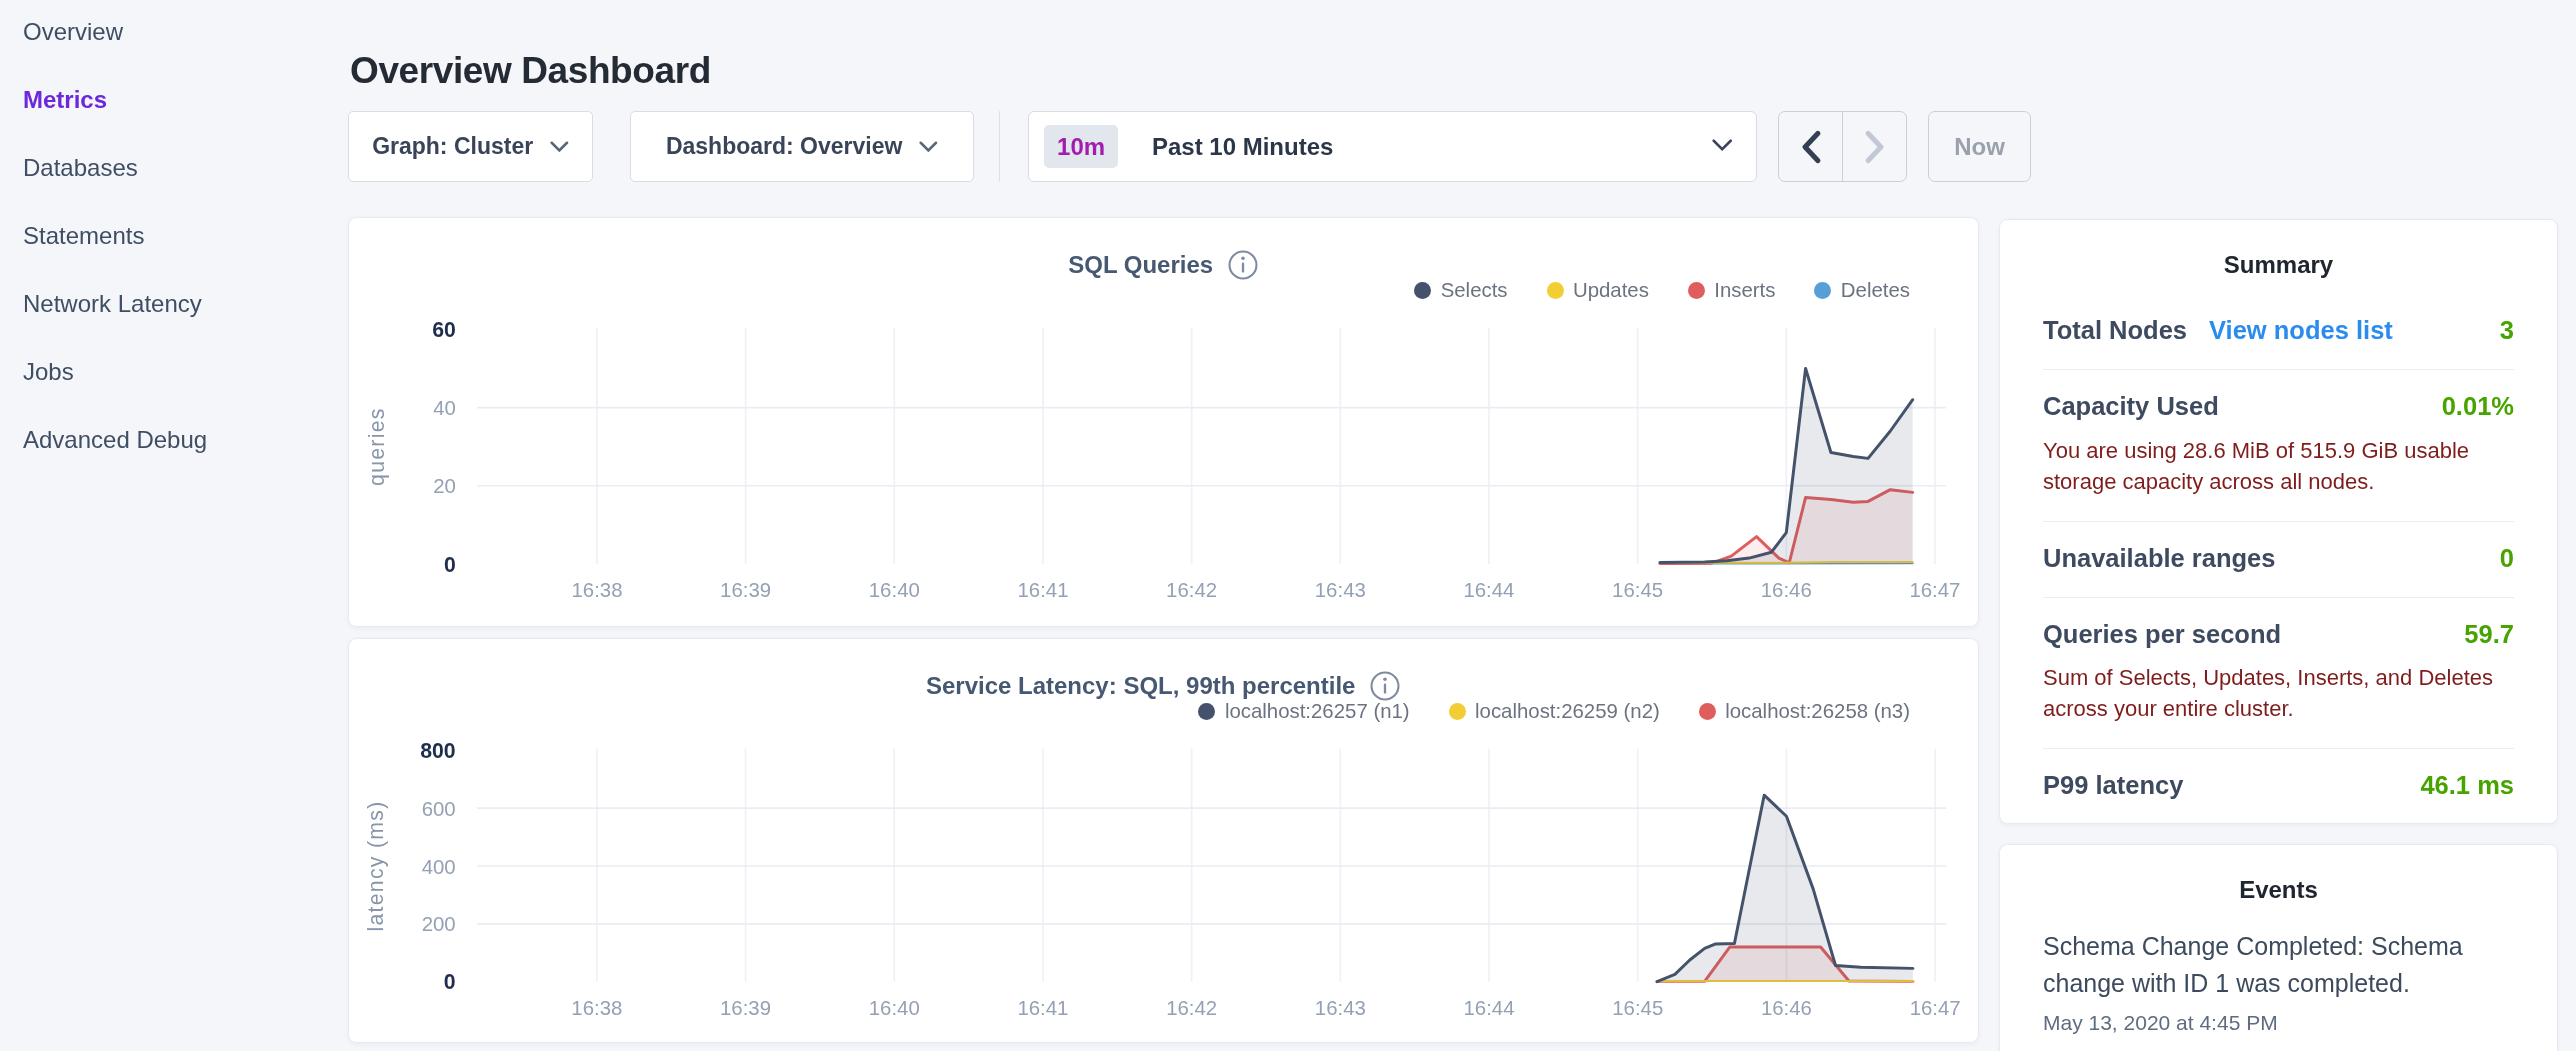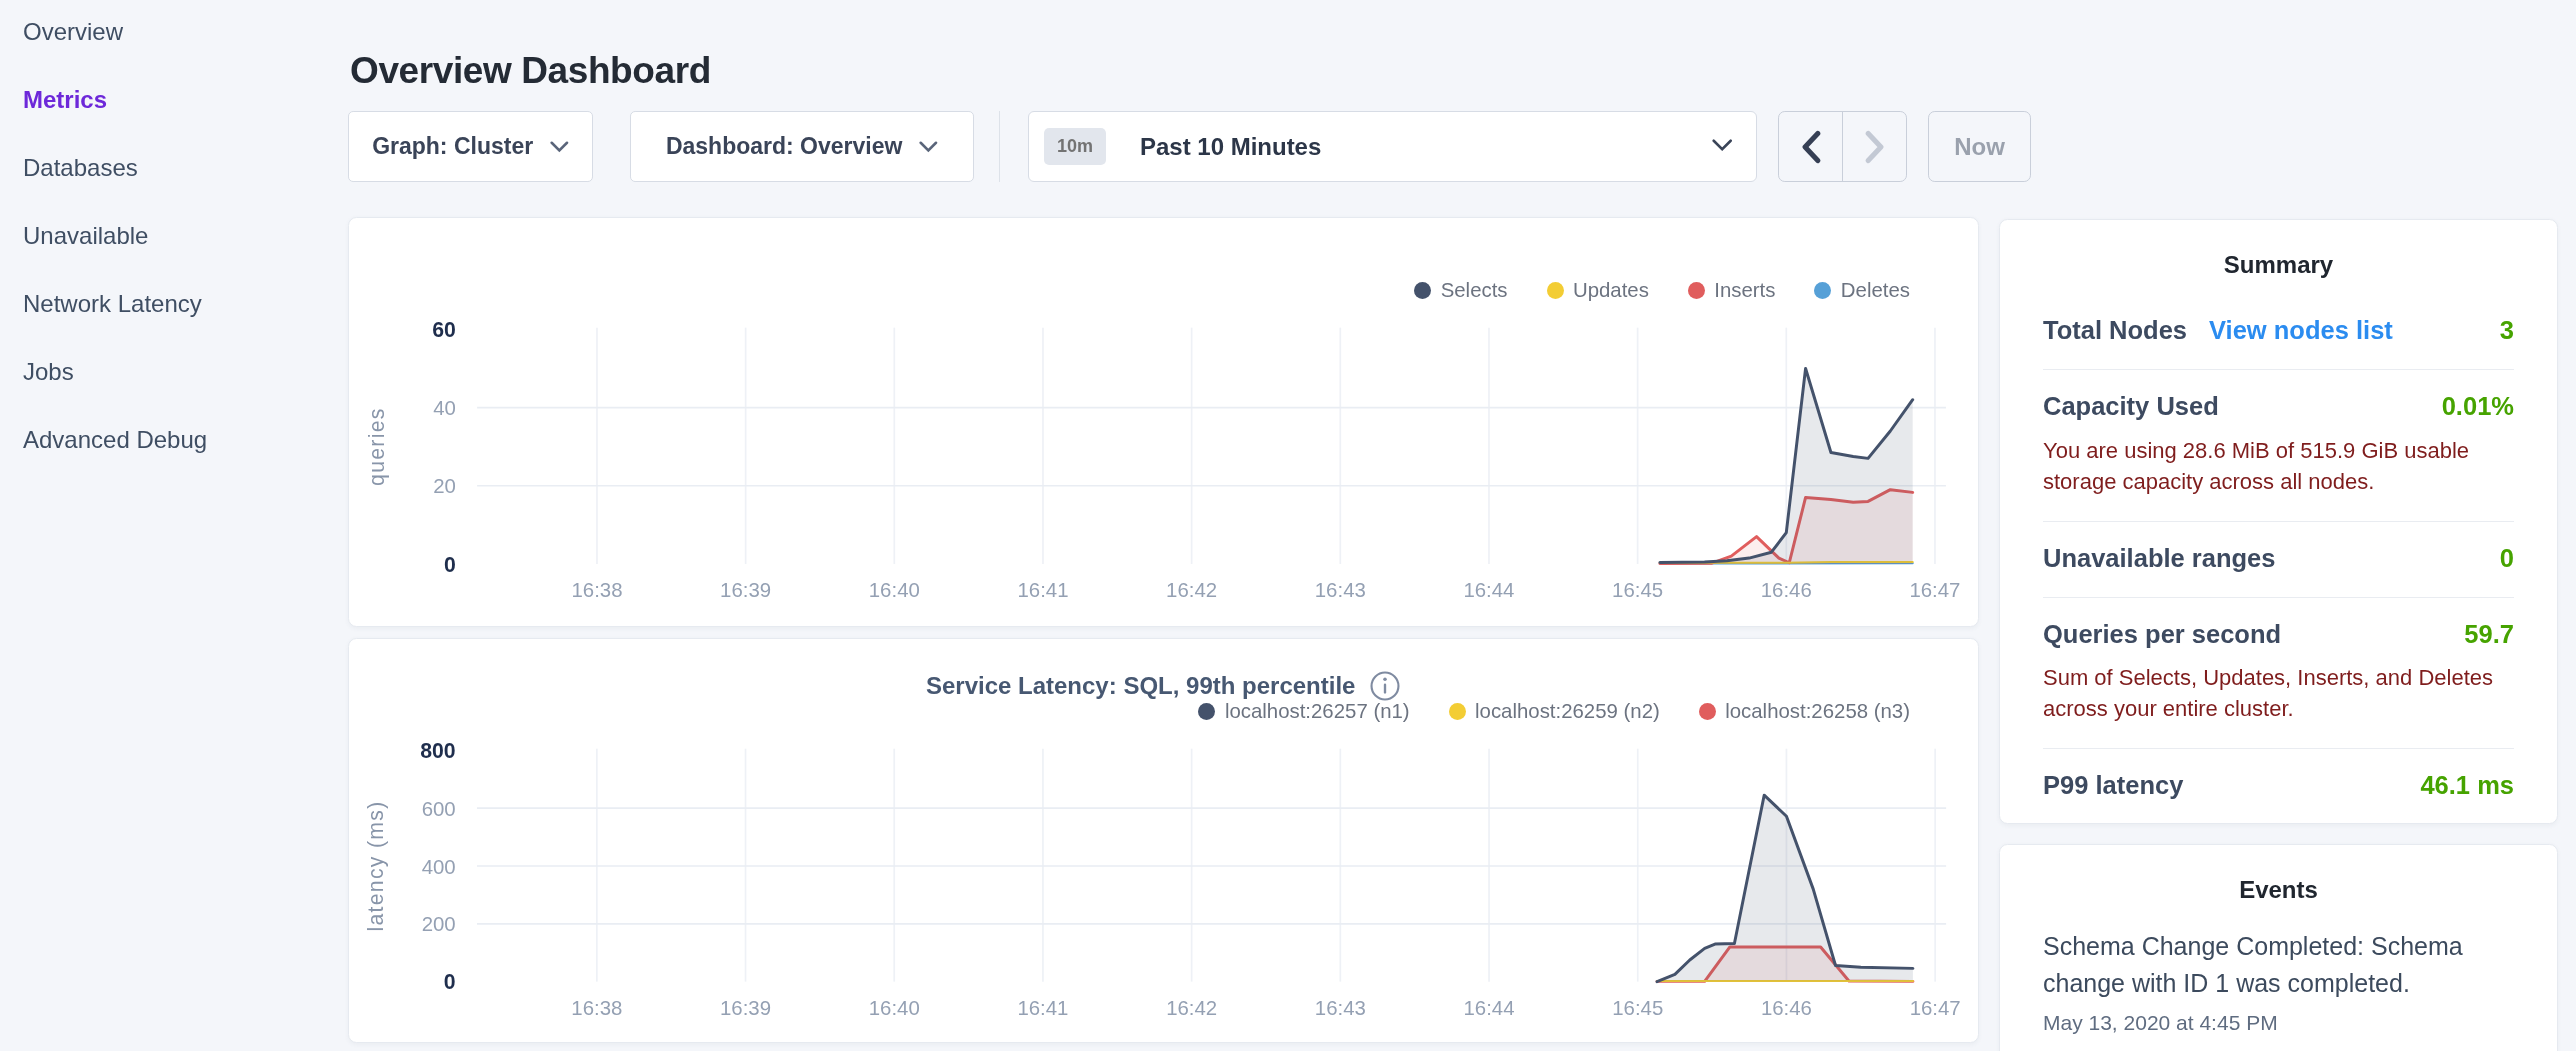--- a/index.html
+++ b/index.html
@@ -13,21 +13,21 @@
 
   
   .page-title{position:absolute;left:350px;top:25.5px;font-size:37px;font-weight:600;color:#242b35;letter-spacing:-0.4px;}
   .controls{position:absolute;left:348px;top:111px;height:71px;width:1718px;}
   .ctl{position:absolute;top:0;height:71px;box-sizing:border-box;background:#fff;border:0.9px solid #d7dce5;display:flex;align-items:center;justify-content:center;}
   .dropdown{border-radius:5.1px;font-size:23px;font-weight:bold;color:#3a4458;gap:17px;cursor:pointer;}
   .dd-graph{left:0;width:245px;}
   .dd-dash{left:282px;width:344px;}
   .ctl-divider{position:absolute;left:651px;top:0;width:0.9px;height:71px;background:#dde2e9;}
   .timebox{left:680px;width:729px;border-radius:6px;justify-content:flex-start;padding:0 24px 0 15.3px;cursor:pointer;}
-  .time-badge{background:#e2e6ed;border-radius:5.1px;padding:7.7px 12.8px;font-size:18px;font-weight:bold;color:#737373;}
+  .time-badge{background:#e2e6ed;border-radius:5.1px;padding:7.7px 12.8px;font-size:24px;font-weight:bold;color:#a21caf;}
   .time-label{margin-left:34px;font-size:24px;font-weight:bold;color:#2c3648;}
   .timebox .chev{margin-left:auto;}
   .pager{position:absolute;left:1430px;top:0;width:129px;height:71px;box-sizing:border-box;border:0.9px solid #c9cfda;border-radius:6.8px;display:flex;background:transparent;}
   .pager-btn{flex:1;display:flex;align-items:center;justify-content:center;cursor:pointer;}
   .pager-btn.prev{border-right:0.9px solid #c9cfda;}
   .now-btn{position:absolute;left:1580px;top:0;width:103px;height:71px;box-sizing:border-box;border:0.9px solid #c9cfda;border-radius:6.8px;display:flex;align-items:center;justify-content:center;font-size:24px;font-weight:bold;color:#9aa1ad;cursor:default;}
 
   
   .card{position:absolute;background:#fff;border:0.9px solid #e6eaf0;border-radius:8.5px;box-shadow:0 1.7px 4.3px rgba(60,70,90,0.05);}
   .chart-card-1{left:348px;top:217px;width:1629px;height:408px;}
@@ -62,21 +62,21 @@
 </style>
 </head>
 <body>
 
 <div class="app">
 
   <nav class="sidebar">
     <div class="side-item">Overview</div>
     <div class="side-item active">Metrics</div>
     <div class="side-item">Databases</div>
-    <div class="side-item">Unavailable</div>
+    <div class="side-item">Statements</div>
     <div class="side-item">Network Latency</div>
     <div class="side-item">Jobs</div>
     <div class="side-item">Advanced Debug</div>
   </nav>
 
   <h1 class="page-title">Overview Dashboard</h1>
 
   <div class="controls">
     <div class="ctl dropdown dd-dash">
       <span>Dashboard: Overview</span>
@@ -118,20 +118,30 @@
         <svg width="22" height="34" viewBox="0 0 26 40">
             <path d="M5 4 L20 20 L5 36" fill="none" stroke="#c3c9d4" stroke-width="6" stroke-linecap="round" stroke-linejoin="round"></path>
           </svg>
       </div>
     </div>
 
     <div class="now-btn">Now</div>
   </div>
 
   <section class="card chart-card-1">
+    <div class="chart-title-row">
+      <span>SQL Queries</span>
+      <span class="info-icon">
+        <svg width="32" height="32" viewBox="0 0 38 38">
+            <circle cx="19" cy="19" r="16" fill="none" stroke="#7f8ba1" stroke-width="2.5"></circle>
+            <rect x="17.6" y="16" width="2.8" height="12" rx="1.4" fill="#7f8ba1"></rect>
+            <circle cx="19" cy="11" r="2.1" fill="#7f8ba1"></circle>
+          </svg>
+      </span>
+    </div>
     <div class="legend-row">
         <span class="legend-item">
           <span class="legend-dot" style="background: rgb(68, 82, 107);"></span>
           <span>Selects</span>
         </span>
         <span class="legend-item">
           <span class="legend-dot" style="background: rgb(243, 205, 52);"></span>
           <span>Updates</span>
         </span>
         <span class="legend-item">

